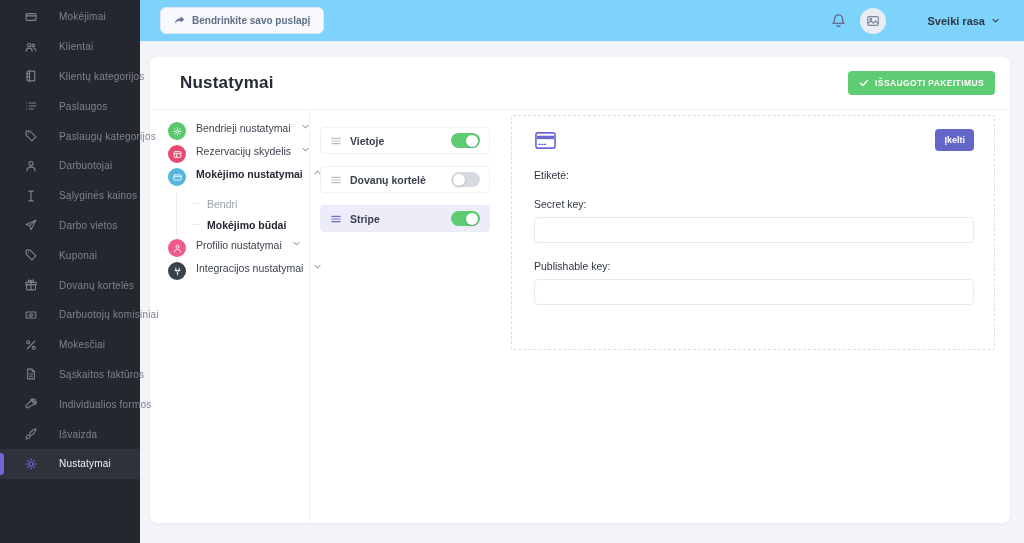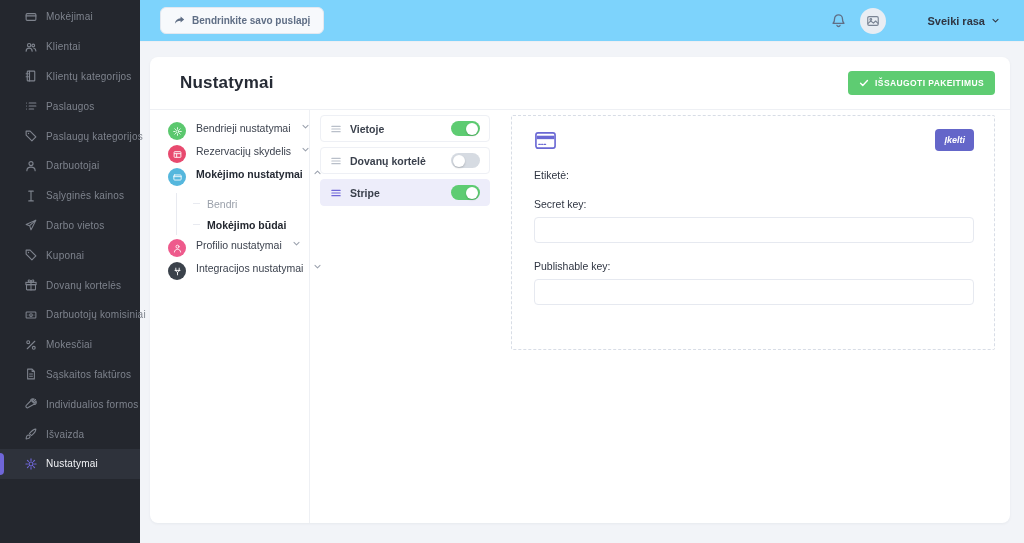--- a/index.html
+++ b/index.html
@@ -2,21 +2,21 @@
 <html><head>
 <meta charset="utf-8">
 <style>
   * { margin:0; padding:0; box-sizing:border-box; }
   html,body { width:1024px; height:543px; overflow:hidden; }
   body { font-family:"Liberation Sans", sans-serif; background:#f2f4f8; color:#2f3542; }
   .app { display:flex; width:1024px; height:543px; }
 
   
   .sidebar { width:140px; height:543px; background:#24272e; flex:0 0 140px; padding-top:2px; position:relative; }
-  .side-item { position:relative; height:29.8px; display:flex; align-items:center; gap:9px; padding-left:25px; color:#7e838d; cursor:pointer; }
+  .side-item { position:relative; height:29.8px; display:flex; align-items:center; gap:22px; padding-left:25px; color:#7e838d; cursor:pointer; }
   .side-item .ico { width:12px; height:12px; flex:0 0 12px; }
   .side-item span { font-size:10px; letter-spacing:.2px; white-space:nowrap; }
   .side-item.active { background:#2e323b; color:#f2f3f6; }
   .side-item.active .ico { color:#6f66d8; }
   .side-item.active::before { content:""; position:absolute; left:0; top:4px; bottom:4px; width:4px; background:#6f66d8; border-radius:0 4px 4px 0; }
 
   
   .main { flex:1; display:flex; flex-direction:column; }
   .topbar { height:42px; background:#7dd3fc; border-bottom:1px solid #edeff4; display:flex; align-items:center; justify-content:space-between; padding:0 24px 0 20px; }
   .share-btn { display:flex; align-items:center; gap:7px; height:27px; padding:0 13px; background:#f7f9fc; border:1px solid #e3e8f0; border-radius:6px; color:#5f6e85; font-size:10px; font-weight:bold; font-family:inherit; cursor:pointer; }
@@ -48,35 +48,35 @@
   .nav-group > span.lbl { font-size:10.5px; color:#3c424e; flex:1; white-space:nowrap; }
   .nav-group.bold > span.lbl { font-weight:bold; color:#262b35; }
   .nav-group .chev { width:9px; height:9px; color:#9aa1ad; flex:0 0 9px; }
   .nav-sub { margin:2px 0 4px 8px; border-left:1px solid #e8eaf0; padding-left:16px; }
   .nav-sub-item { display:flex; align-items:center; height:21px; font-size:10.5px; color:#9aa0aa; cursor:pointer; }
   .nav-sub-item::before { content:""; width:7px; height:1px; background:#e8eaf0; margin-right:7px; }
   .nav-sub-item.active { color:#23272f; font-weight:bold; }
 
   
   .methods-col { width:186px; flex:0 0 186px; padding:5px 0 0 10px; }
-  .method-row { width:170px; height:27px; display:flex; align-items:center; gap:8px; padding:0 9px; background:#fff; border:1px solid #eef0f5; border-radius:4px; margin-bottom:5px; cursor:pointer; }
+  .method-row { width:170px; height:27px; display:flex; align-items:center; gap:8px; padding:0 9px; background:#fff; border:1px solid #eef0f5; border-radius:4px; margin-bottom:5px; cursor:pointer;margin-top:12px; }
   .method-row .drag { width:12px; height:12px; color:#b9bfc9; flex:0 0 12px; }
   .method-row span { font-size:10.5px; font-weight:bold; color:#3a404c; flex:1; white-space:nowrap; }
   .method-row.selected { background:#ededfa; border-color:#ededfa; }
   .method-row.selected .drag { color:#6f66d8; }
   .toggle { width:29px; height:15px; border-radius:8px; background:#d6dbe2; position:relative; flex:0 0 29px; cursor:pointer; }
   .toggle::after { content:""; position:absolute; top:1.5px; left:2px; width:12px; height:12px; border-radius:50%; background:#fff; box-shadow:0 1px 2px rgba(0,0,0,.2); transition:left .1s; }
   .toggle.on { background:#5ecc72; }
   .toggle.on::after { left:15px; }
 
   
   .stripe-panel { flex:1; margin:5px 15px 0 15px; height:235px; border:1px dashed #d8dde6; border-radius:2px; padding:13px 20px 0 22px; }
   .panel-head { display:flex; align-items:flex-start; justify-content:space-between; }
   .panel-head .card-icon { width:23px; height:23px; color:#6a68d4; }
-  .upload-btn { background:#6466c9; border:none; border-radius:4px; color:#fff; font-size:9px; font-weight:bold; padding:6px 9px; font-family:inherit; cursor:pointer;font-style:italic; }
+  .upload-btn { background:#6466c9; border:none; border-radius:4px; color:#fff; font-size:9px; font-weight:bold; padding:6px 9px; font-family:inherit; cursor:pointer; }
   .field { margin-top:17px; }
   .field label { display:block; font-size:10.5px; color:#2f3542; margin-bottom:7px; }
   .field input { width:100%; height:26px; border:1px solid #e6e9f0; border-radius:4px; padding:0 10px; font-size:10.5px; color:#3a404c; font-family:inherit; background:#fff; outline:none; }
 </style>
 </head>
 <body>
 
 <svg width="0" height="0" style="position:absolute" aria-hidden="true">
   <defs>
     <g id="_s" fill="none" stroke="currentColor" stroke-width="1.5" stroke-linecap="round" stroke-linejoin="round"></g>

